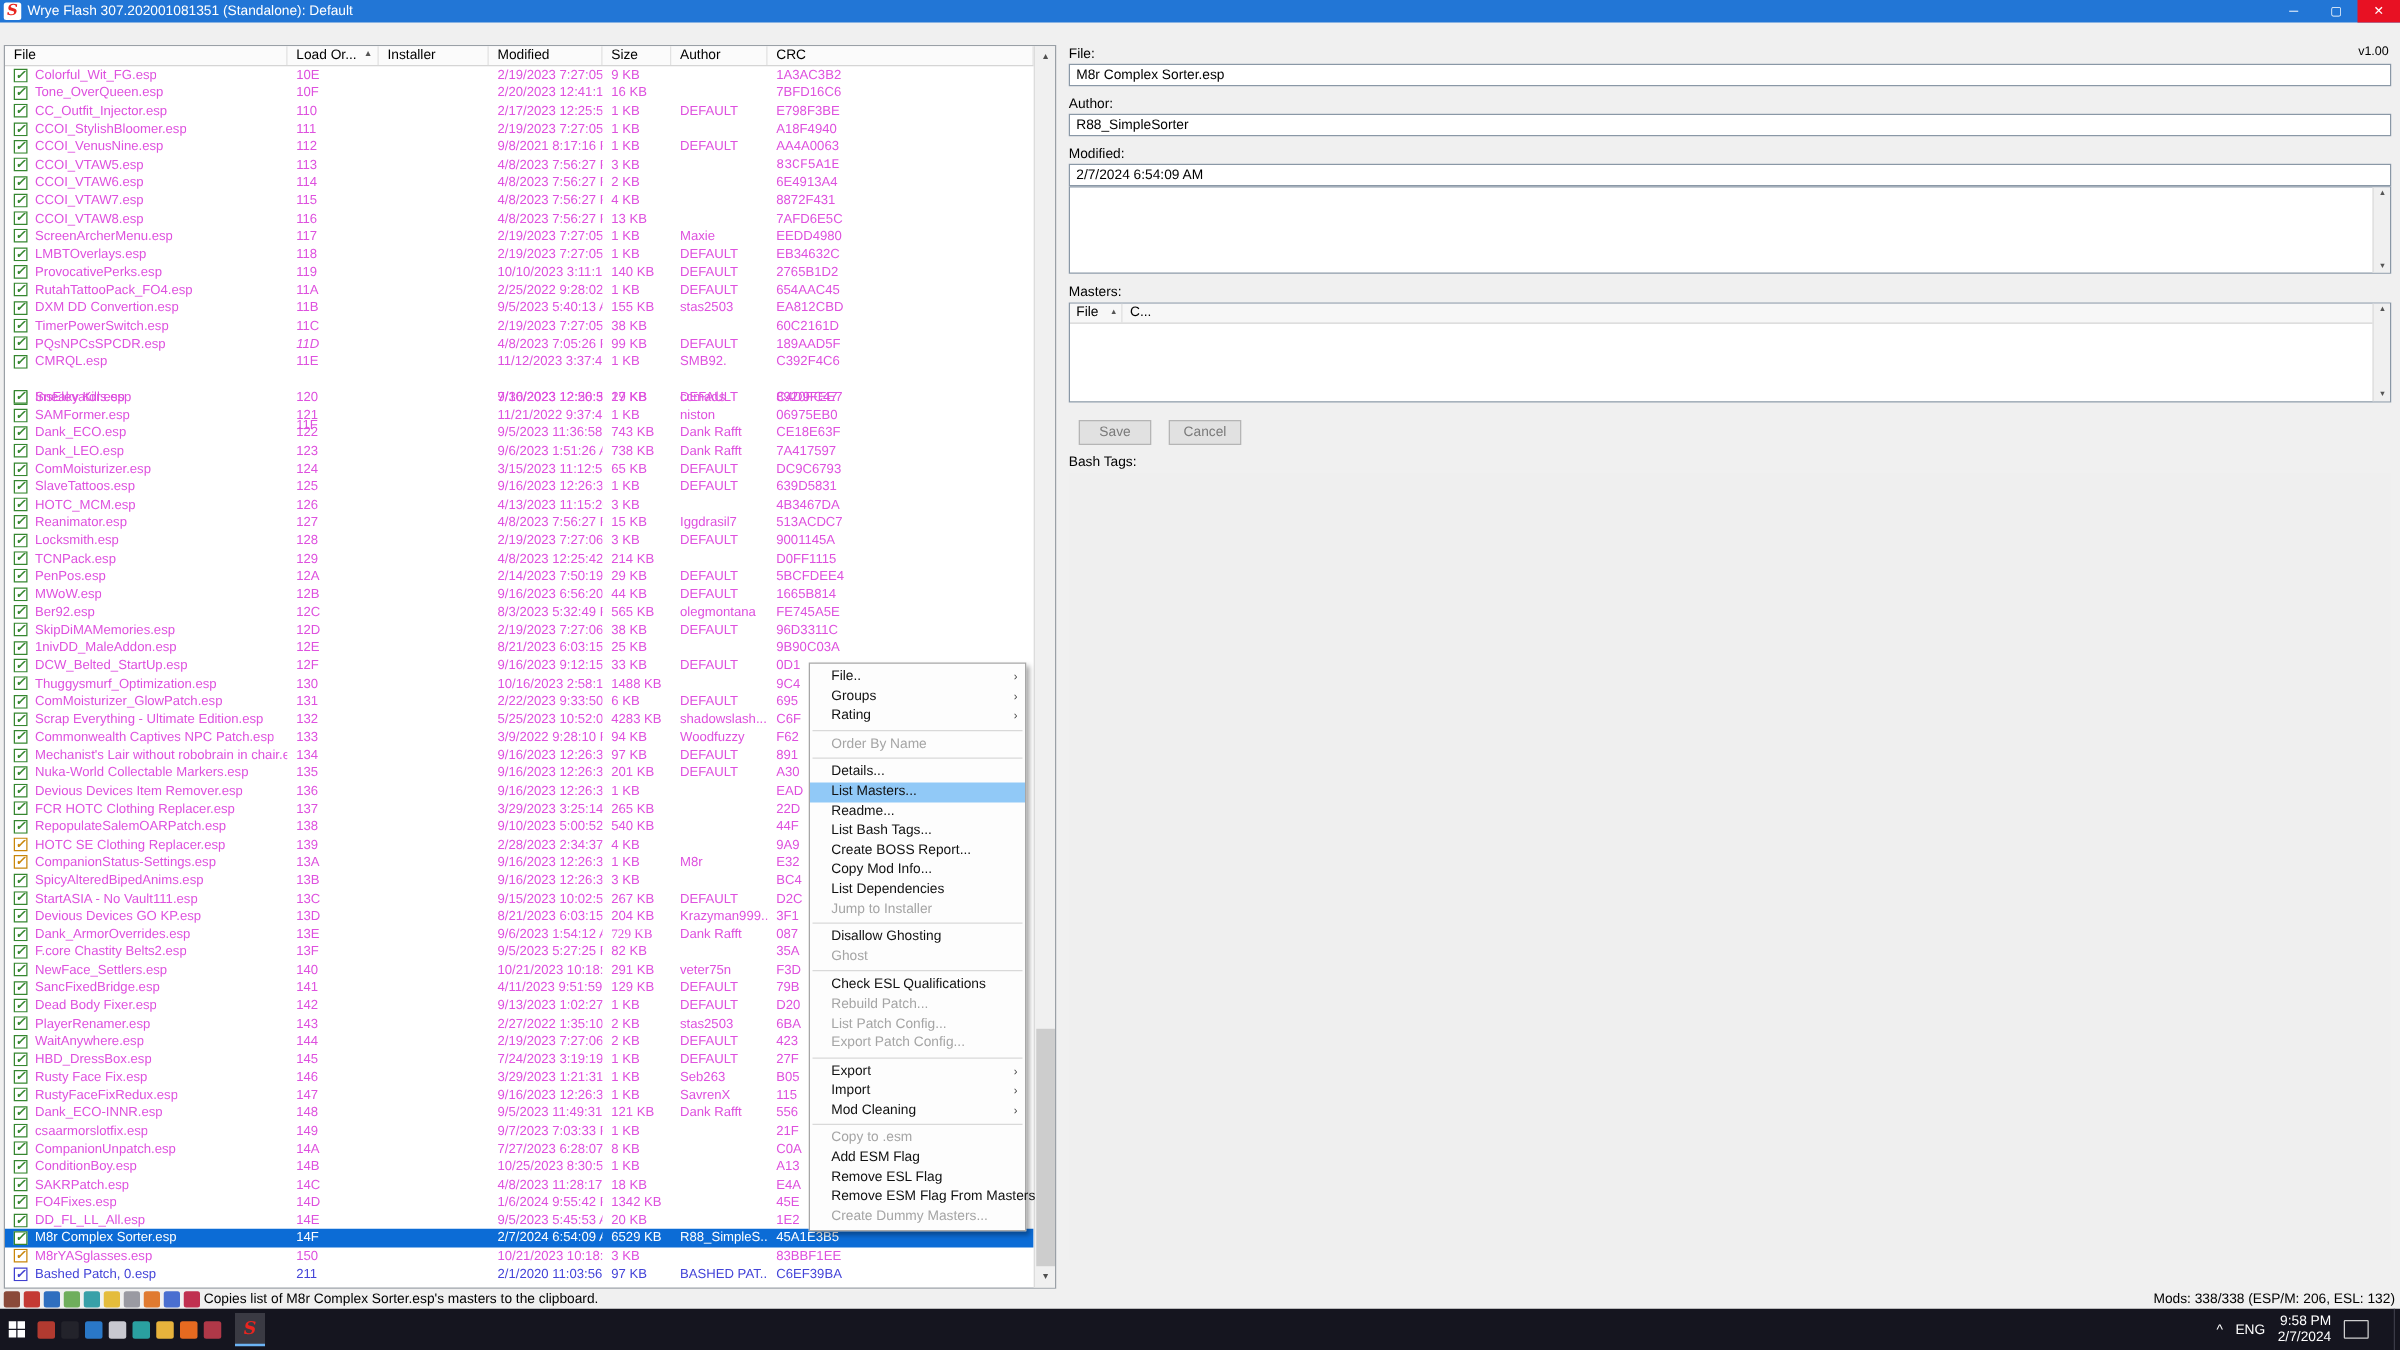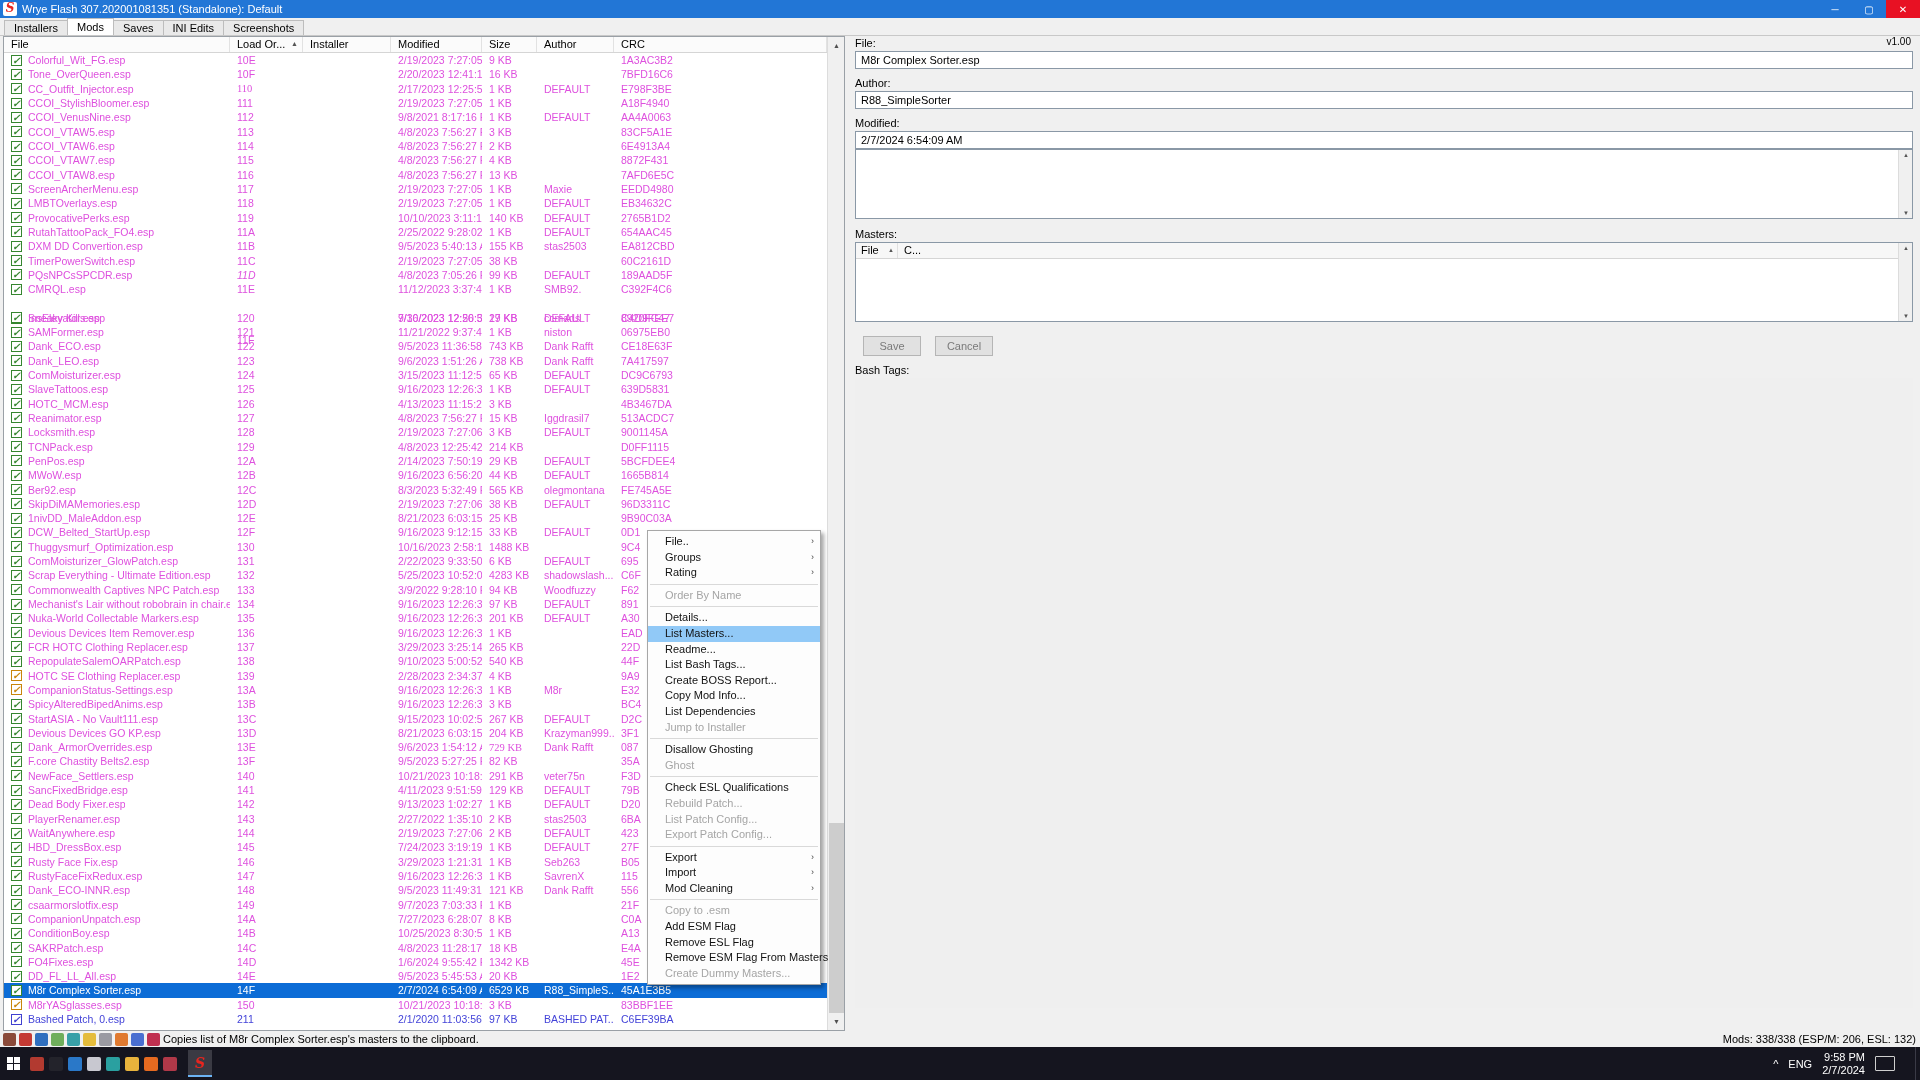--- a/index.html
+++ b/index.html
@@ -102,27 +102,20 @@
   <div class="titlebar">
     <div class="appicon">S</div>
     <span>Wrye Flash 307.202001081351 (Standalone): Default</span>
     <div class="winbtns">
       <div class="winbtn">─</div>
       <div class="winbtn">▢</div>
       <div class="winbtn close">✕</div>
     </div>
   </div>
 
-  <div class="tabs">
-      <div class="tab">Installers</div>
-      <div class="tab active">Mods</div>
-      <div class="tab">Saves</div>
-      <div class="tab">INI Edits</div>
-      <div class="tab">Screenshots</div>
-    </div>
 
   <div class="modpane">
     <div class="thead">
       <div class="hc">File</div>
       <div class="hc">
         <span>Load Or...</span>
         <span class="sort">▲</span>
       </div>
       <div class="hc">Installer</div>
       <div class="hc">Modified</div>
@@ -153,21 +146,21 @@
     <span style="padding-left:7px;">2/20/2023 12:41:14 ...</span>
     <span style="padding-left:7px;">16 KB</span>
     <span style="padding-left:7px;"></span>
     <span style="padding-left:7px;">7BFD16C6</span>
   </div>
         <div class="mrow">
     <span class="fcell">
       <i class="cbx"></i>
       <span>CC_Outfit_Injector.esp</span>
     </span>
-    <span style="padding-left:7px;font-family:Liberation Serif, serif;">110</span>
+    <span style="padding-left:7px;">110</span>
     <span style="padding-left:7px;"></span>
     <span style="padding-left:7px;">2/17/2023 12:25:59 ...</span>
     <span style="padding-left:7px;">1 KB</span>
     <span style="padding-left:7px;">DEFAULT</span>
     <span style="padding-left:7px;">E798F3BE</span>
   </div>
         <div class="mrow">
     <span class="fcell">
       <i class="cbx"></i>
       <span>CCOI_StylishBloomer.esp</span>
@@ -194,21 +187,21 @@
         <div class="mrow">
     <span class="fcell">
       <i class="cbx"></i>
       <span>CCOI_VTAW5.esp</span>
     </span>
     <span style="padding-left:7px;">113</span>
     <span style="padding-left:7px;"></span>
     <span style="padding-left:7px;">4/8/2023 7:56:27 PM</span>
     <span style="padding-left:7px;">3 KB</span>
     <span style="padding-left:7px;"></span>
-    <span style="padding-left:7px;">83CF5A1E</span>
+    <span style="padding-left:7px;font-family:Liberation Mono, monospace;">83CF5A1E</span>
   </div>
         <div class="mrow">
     <span class="fcell">
       <i class="cbx"></i>
       <span>CCOI_VTAW6.esp</span>
     </span>
     <span style="padding-left:7px;">114</span>
     <span style="padding-left:7px;"></span>
     <span style="padding-left:7px;">4/8/2023 7:56:27 PM</span>
     <span style="padding-left:7px;">2 KB</span>

